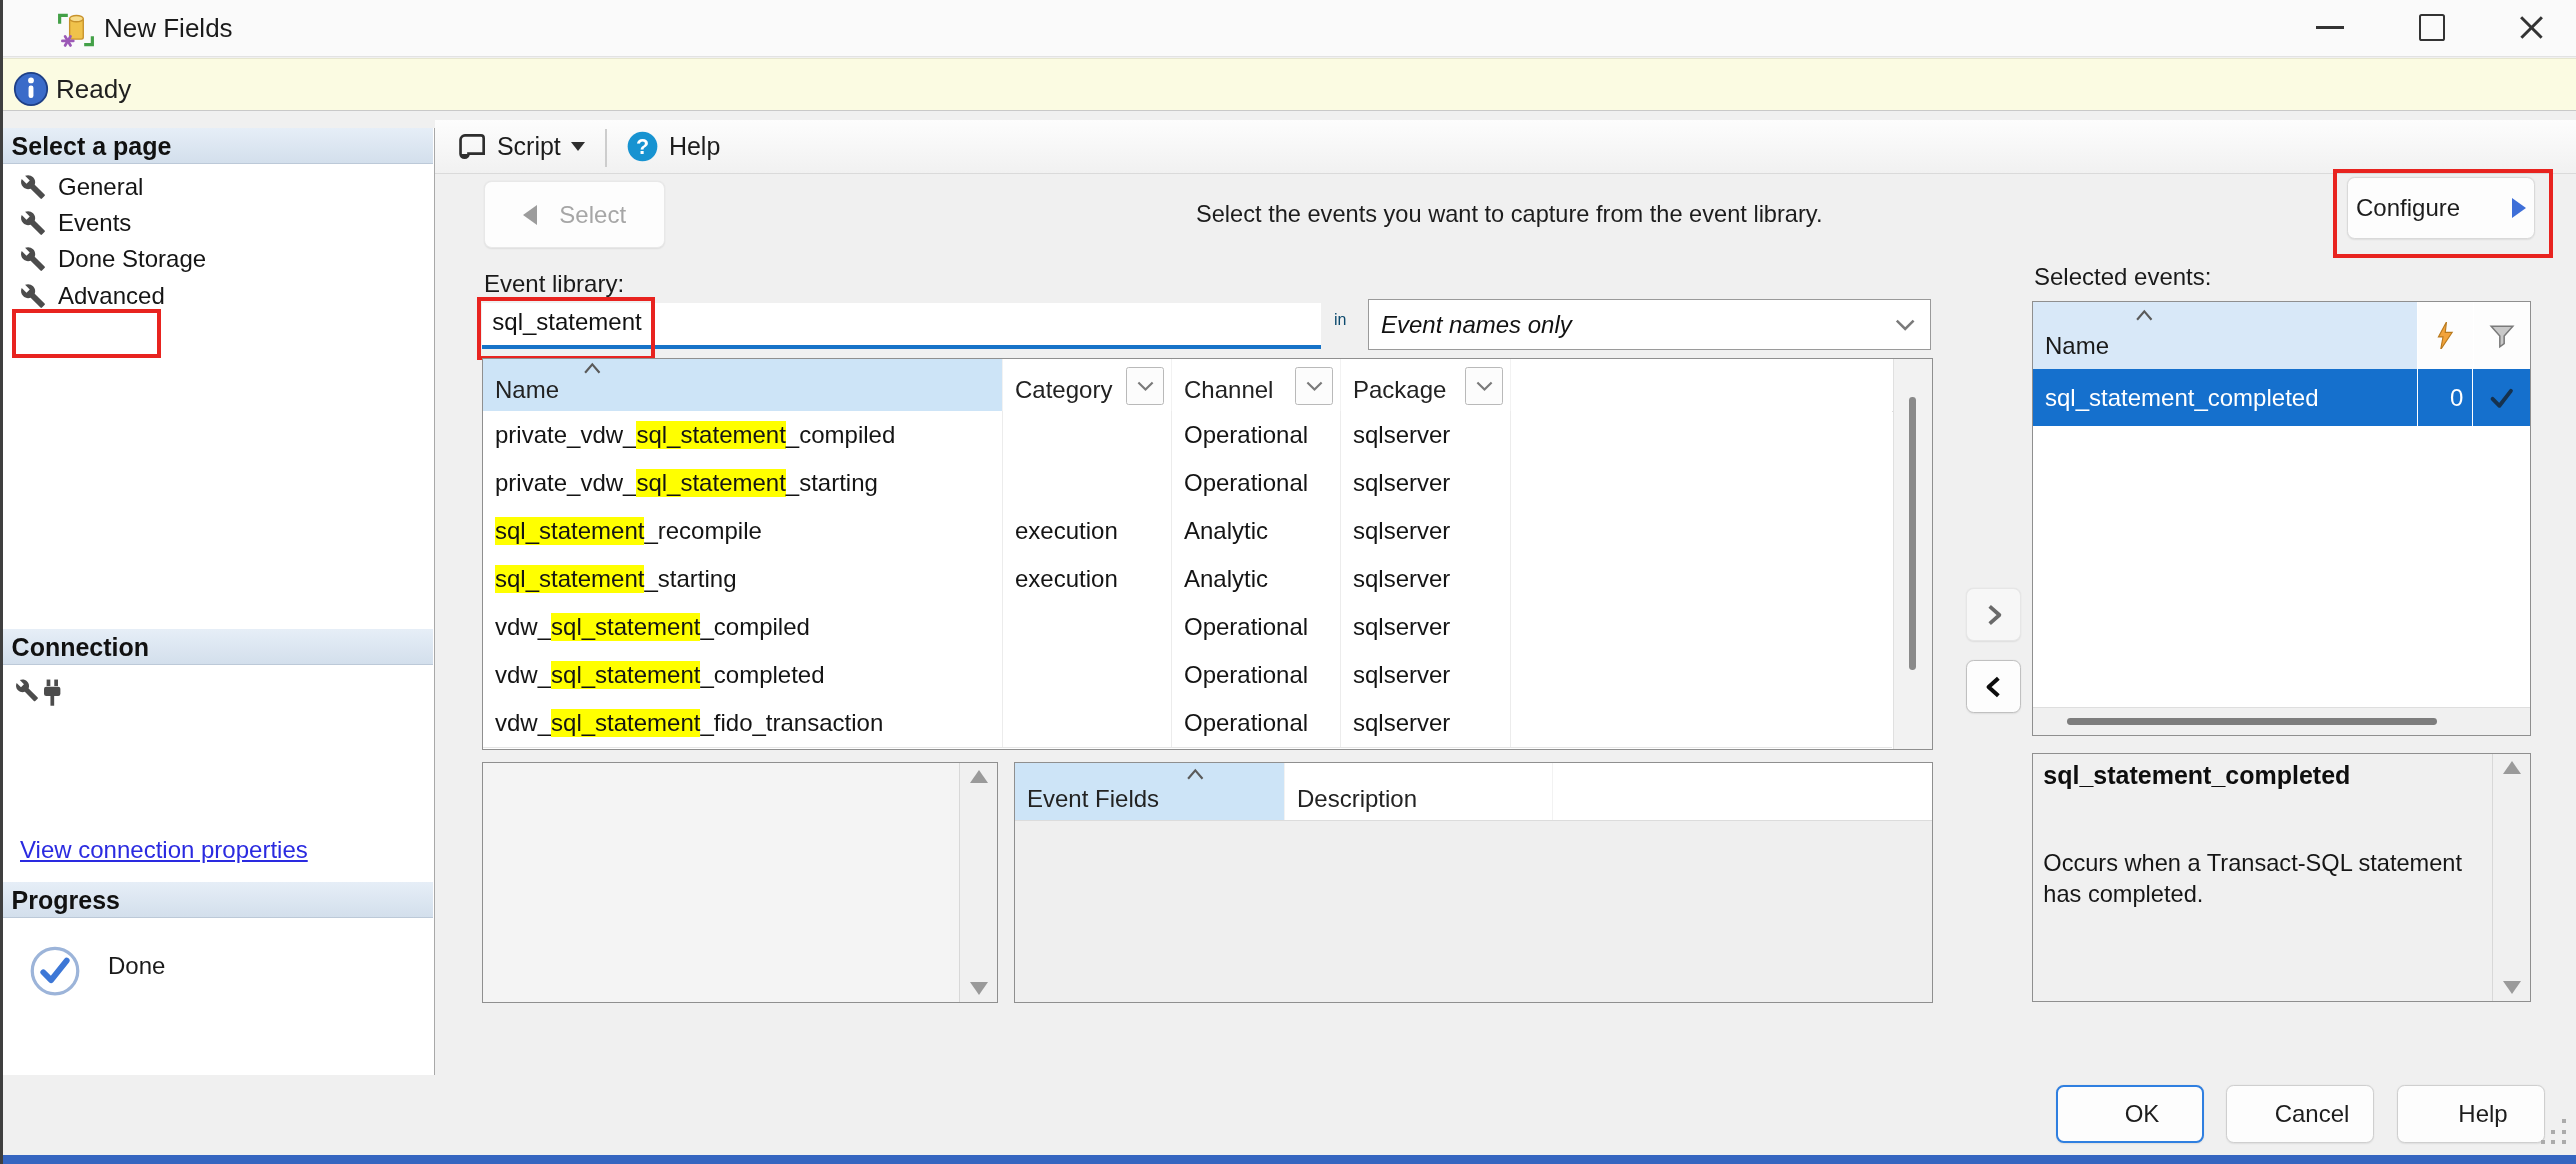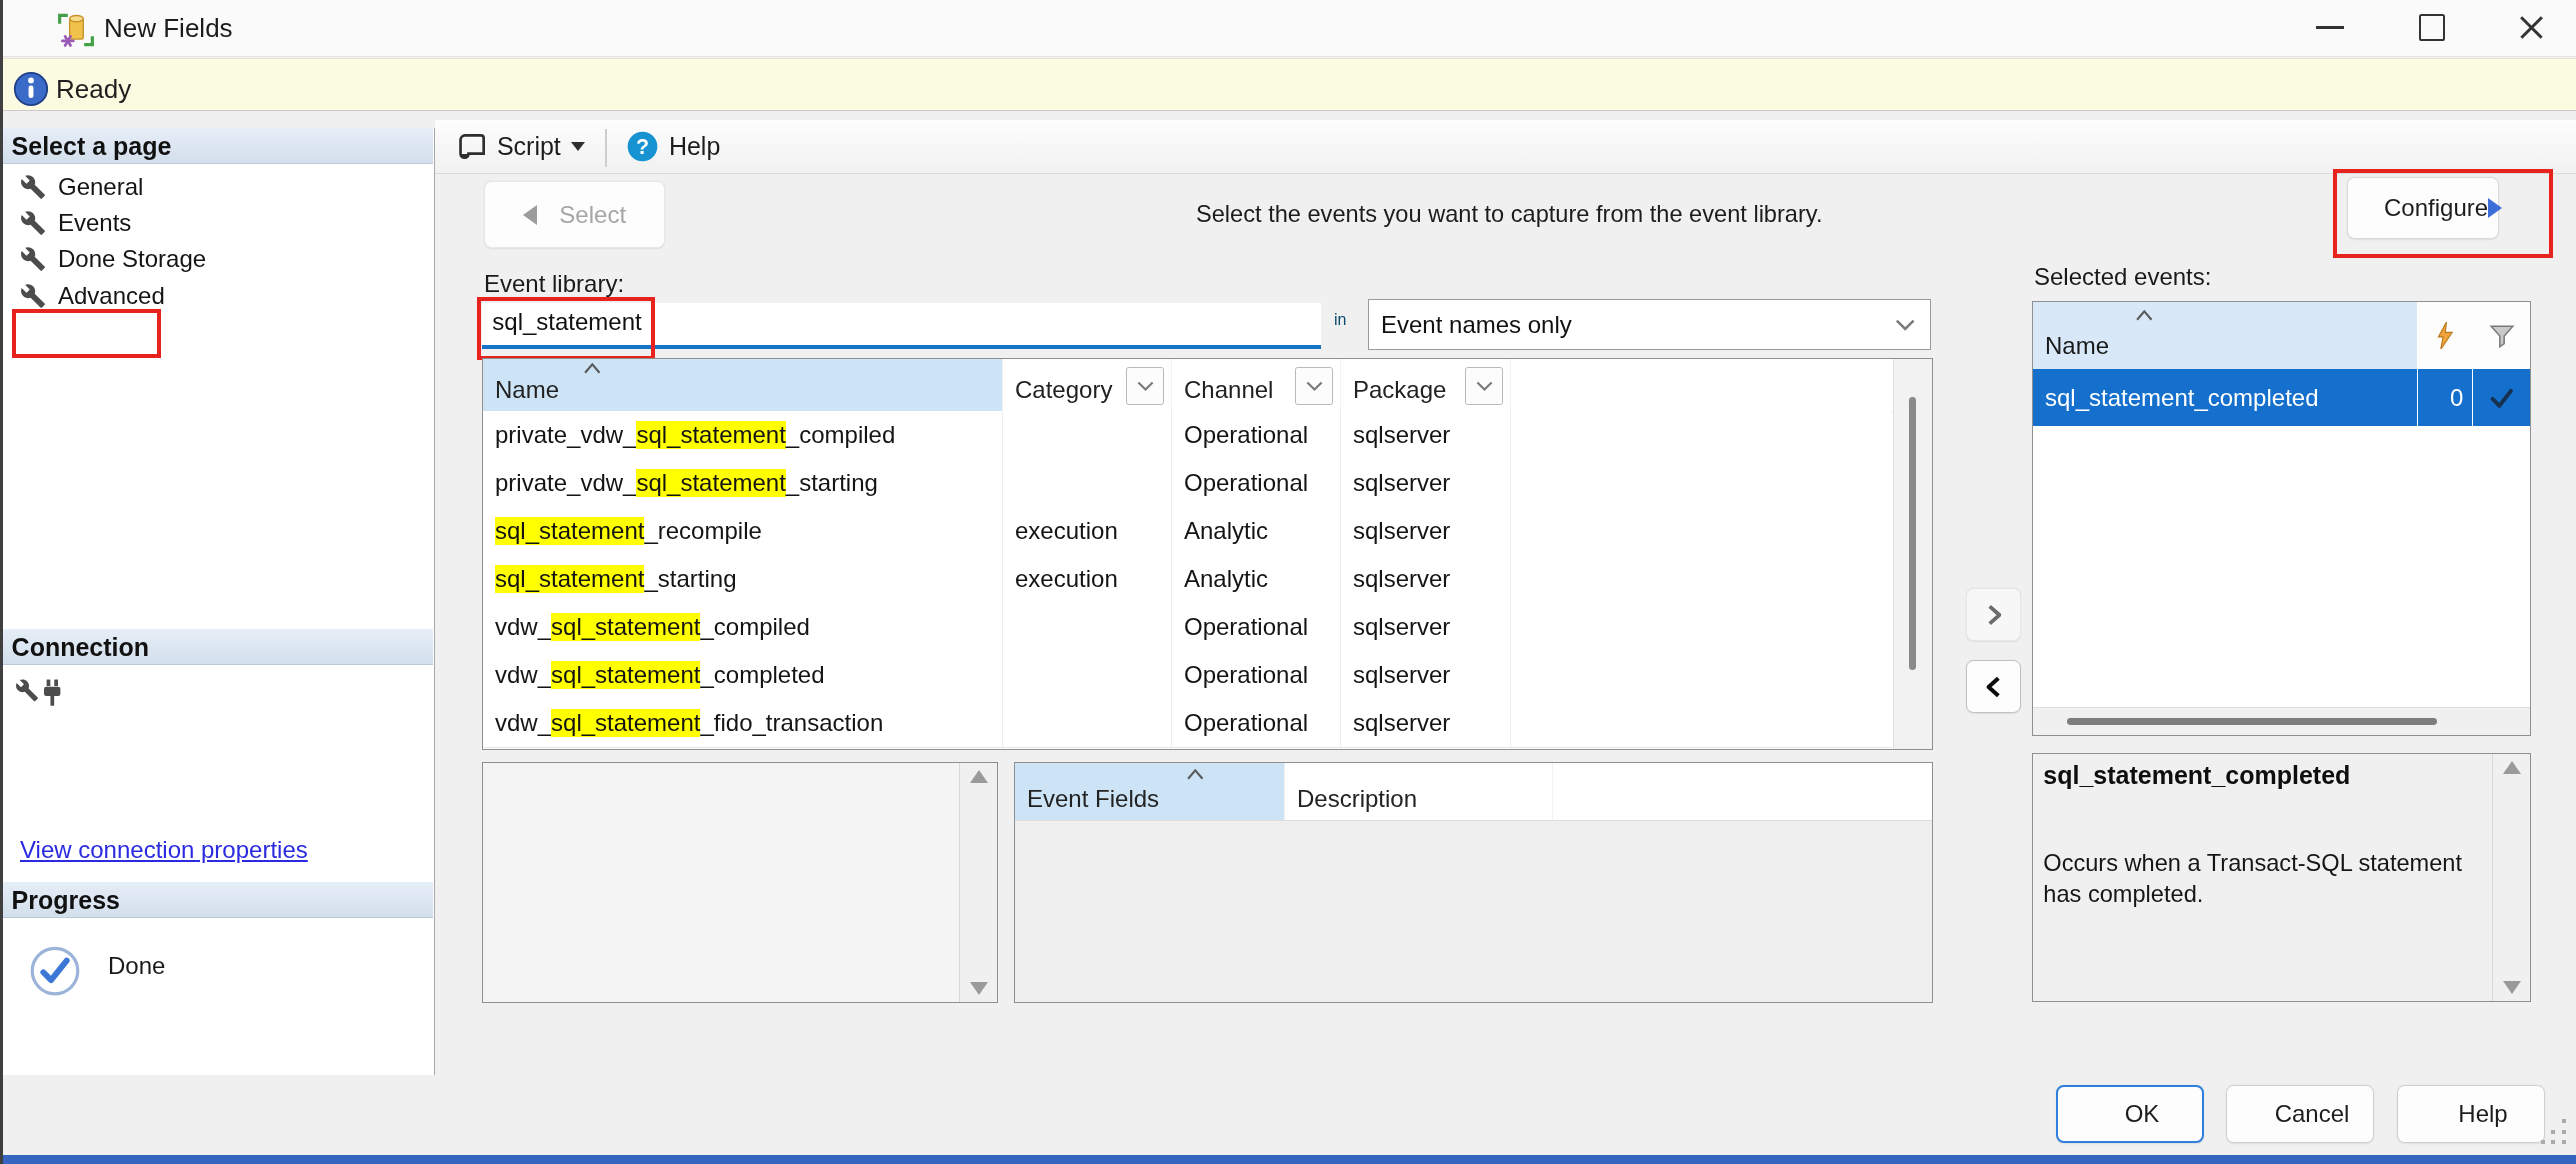--- a/index.html
+++ b/index.html
@@ -37,21 +37,21 @@
   .caret-down{width:0;height:0;border-left:7.7px solid transparent;border-right:7.7px solid transparent;border-top:9.5px solid #2f2f2f;}
   
   .btn{display:flex;align-items:center;justify-content:center;background:#fdfdfd;border:0.9px solid #d9d9d9;border-radius:7.7px;
     font-size:24px;color:#1d1d1d;box-shadow:0 0.9px 1.7px rgba(0,0,0,.08);}
   .tri-left{width:0;height:0;border-top:10.3px solid transparent;border-bottom:10.3px solid transparent;border-right:14.6px solid #9c9c9c;}
   .tri-right-blue{width:0;height:0;border-top:10.3px solid transparent;border-bottom:10.3px solid transparent;border-left:14.6px solid #3e6fd8;}
   
   .search-input{position:absolute;left:479px;top:303px;width:839px;height:46px;border:none;border-bottom:4.3px solid #1673c8;
     background:#fff;font-family:"Liberation Sans",sans-serif;font-size:24px;padding:0 0 3.4px 10.3px;color:#111;box-sizing:border-box;outline:none;}
   .combo{position:absolute;display:flex;align-items:center;background:#fff;border:0.9px solid #9a9a9a;font-size:24px;color:#111;}
-  .combo .val{padding-left:12px;flex:1;}
+  .combo .val{padding-left:12px;flex:1;font-style:italic;}
   
   .lib-table{left:479px;top:358px;width:1451px;height:392px;background:#fff;border:1.7px solid #8f8f8f;}
   .lib-head{position:absolute;left:0;top:0;right:0;height:52px;display:flex;background:#fff;border-bottom:0.9px solid #dcdcdc;}
   .hcell{position:relative;font-size:24px;color:#222;display:flex;align-items:flex-end;padding:0 0 6.9px 12px;box-sizing:border-box;border-right:1.7px solid #f2f2f2;}
   .hcell .sortcaret{position:absolute;top:3.4px;left:99px;}
   .ddbtn{position:absolute;right:6.9px;top:7.7px;width:36px;height:36px;background:#fcfcfc;border:0.9px solid #b9b9b9;border-radius:2.6px;
     display:flex;align-items:center;justify-content:center;}
   .lib-row{position:absolute;left:0;right:40px;height:48px;display:flex;border-bottom:0.9px solid #e6e6e6;background:#fff;font-size:24px;}
   .cell{display:flex;align-items:center;padding-left:12px;box-sizing:border-box;border-right:0.9px solid #ececec;color:#141414;}
   .c-name{width:520px;}
@@ -203,21 +203,21 @@
   </div>
 
   <div class="abs btn" style="left:481px;top:181px;width:181px;height:67px;gap:22.4px;color:#a6a6a6;border-color:#e8e8e8">
     <span class="tri-left"></span>
     <span>Select</span>
   </div>
 
   <div class="abs" style="left:1193px;top:201px;font-size:23.6px;color:#1c1c1c">Select the events you want to capture from the event library.</div>
 
   <div class="red-box" style="left:2330px;top:169px;width:212px;height:81px"></div>
-  <div class="abs btn" style="left:2344px;top:177px;width:152px;height:62px;justify-content:space-between;padding:0 36px">
+  <div class="abs btn" style="left:2344px;top:177px;width:188px;height:62px;justify-content:space-between;padding:0 8px">
     <span>Configure</span>
     <span class="tri-right-blue"></span>
   </div>
 
   <div class="abs" style="left:481px;top:270px;font-size:24px">Event library:</div>
   <input class="search-input" value="sql_statement" style="">
   <div class="red-box" style="left:474px;top:297px;width:170px;height:55px"></div>
 
   <div class="abs" style="left:1331px;top:311px;font-size:16px;color:#0c4a6e">in</div>
   <div class="combo" style="left:1365px;top:299px;width:561px;height:49px">

